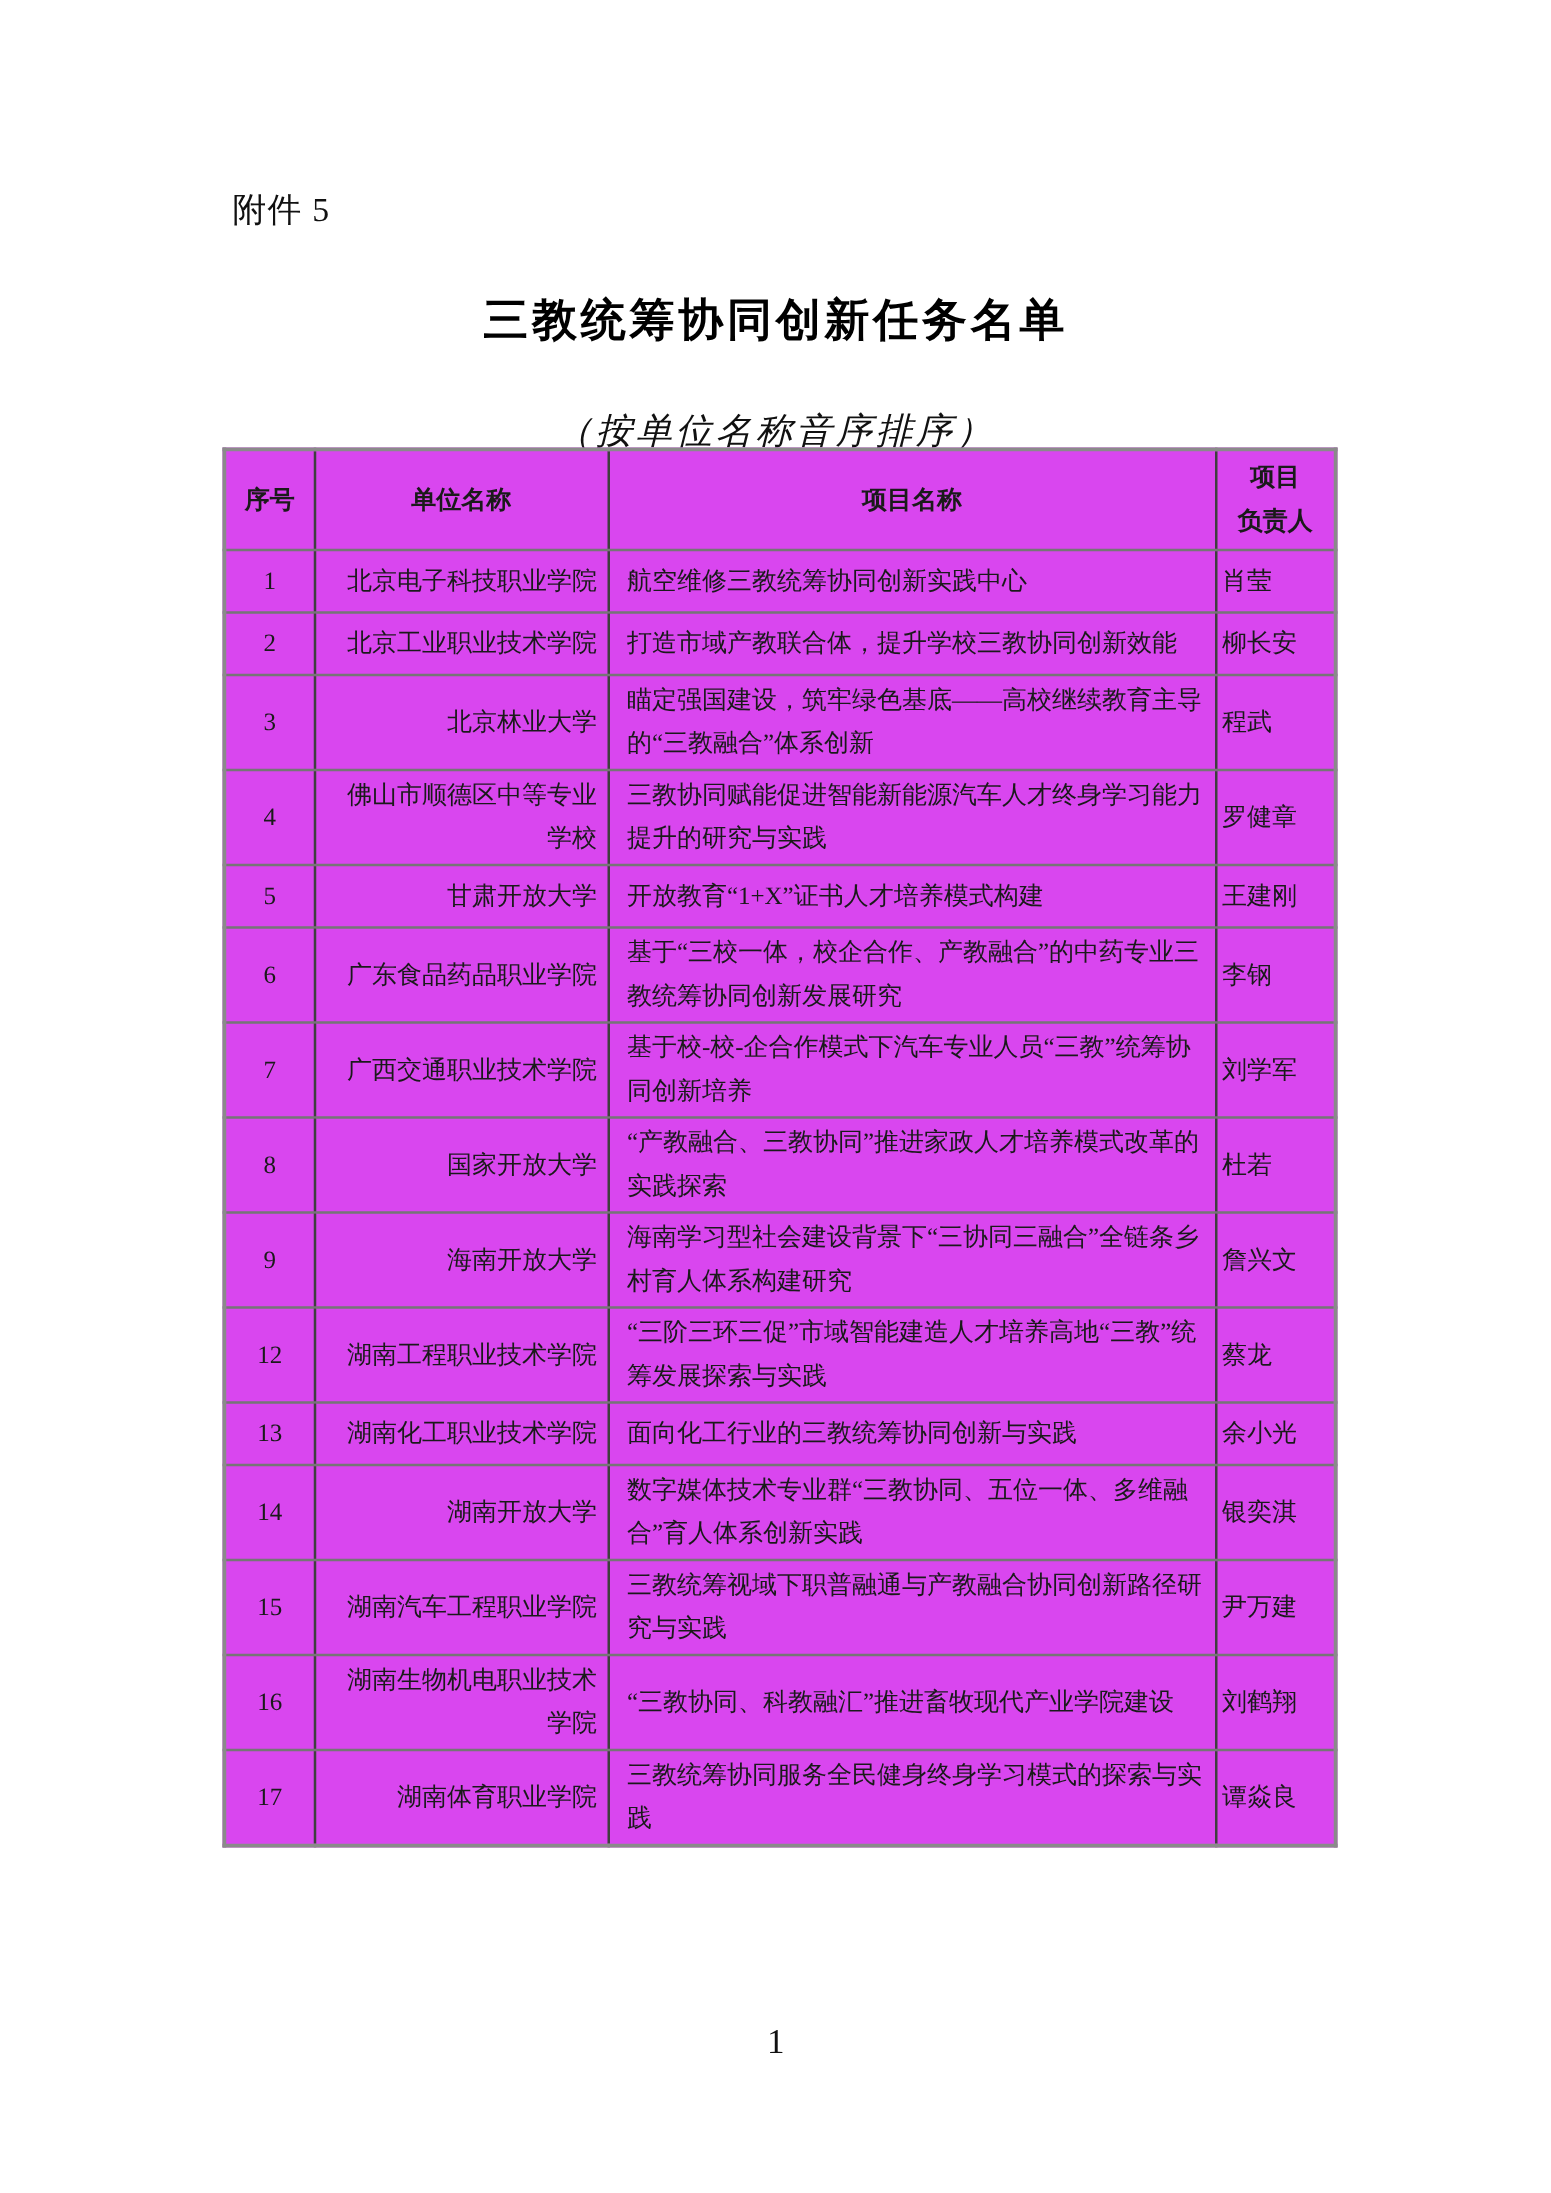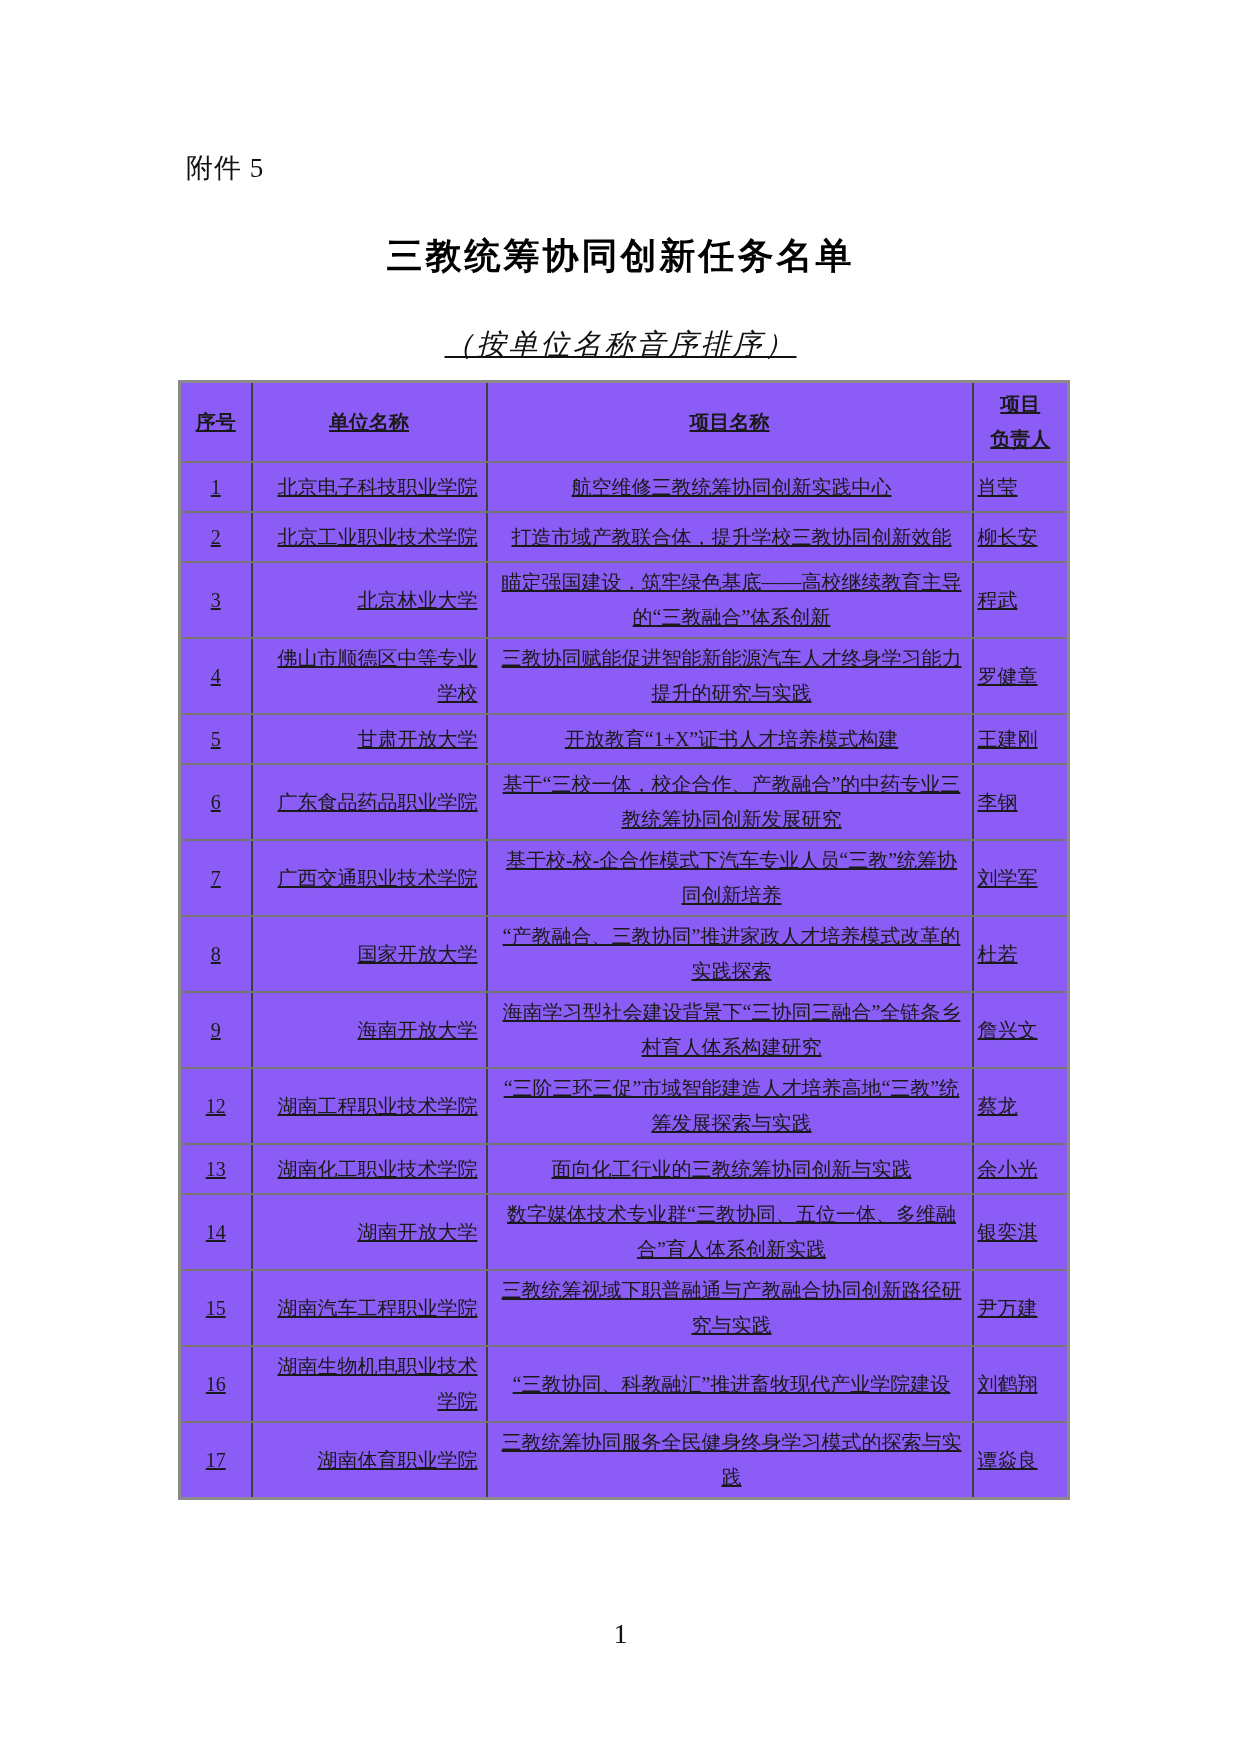--- a/index.html
+++ b/index.html
@@ -42,31 +42,29 @@
     position: absolute;
     left: 0;
     top: 325px;
     width: 1241px;
     text-align: center;
     font-family: "Liberation Serif", "DejaVu Serif", serif;
     font-style: italic;
     font-size: 29px;
     letter-spacing: 3px;
     color: #111;
-    text-decoration: underline;
   }
   table.task-table {
     position: absolute;
     left: 178px;
-    top: 380px;
+    top: 358px;
     width: 889px;
     border-collapse: collapse;
     table-layout: fixed;
-    background: #8b5cf6;
-    text-decoration: underline;
+    background: #d946ef;
   }
   table.task-table th,
   table.task-table td {
     border-left: 2px solid #3f3f3f;
     border-right: 2px solid #3f3f3f;
     border-top: 2px solid #767676;
     border-bottom: 2px solid #767676;
     vertical-align: middle;
     font-size: 20px;
     line-height: 1.75;
@@ -86,21 +84,21 @@
     text-align: center;
     height: 50px;
     padding: 2px 4px;
   }
   td.c-unit {
     text-align: right;
     padding: 2px 8px 2px 12px;
     height: 50px;
   }
   td.c-project {
-    text-align: center;
+    text-align: left;
     padding: 2px 10px 2px 14px;
     height: 50px;
     margin-top: 24px;
   }
   td.c-leader {
     text-align: left;
     padding: 2px 4px;
     height: 50px;
   }
   .page-number {

